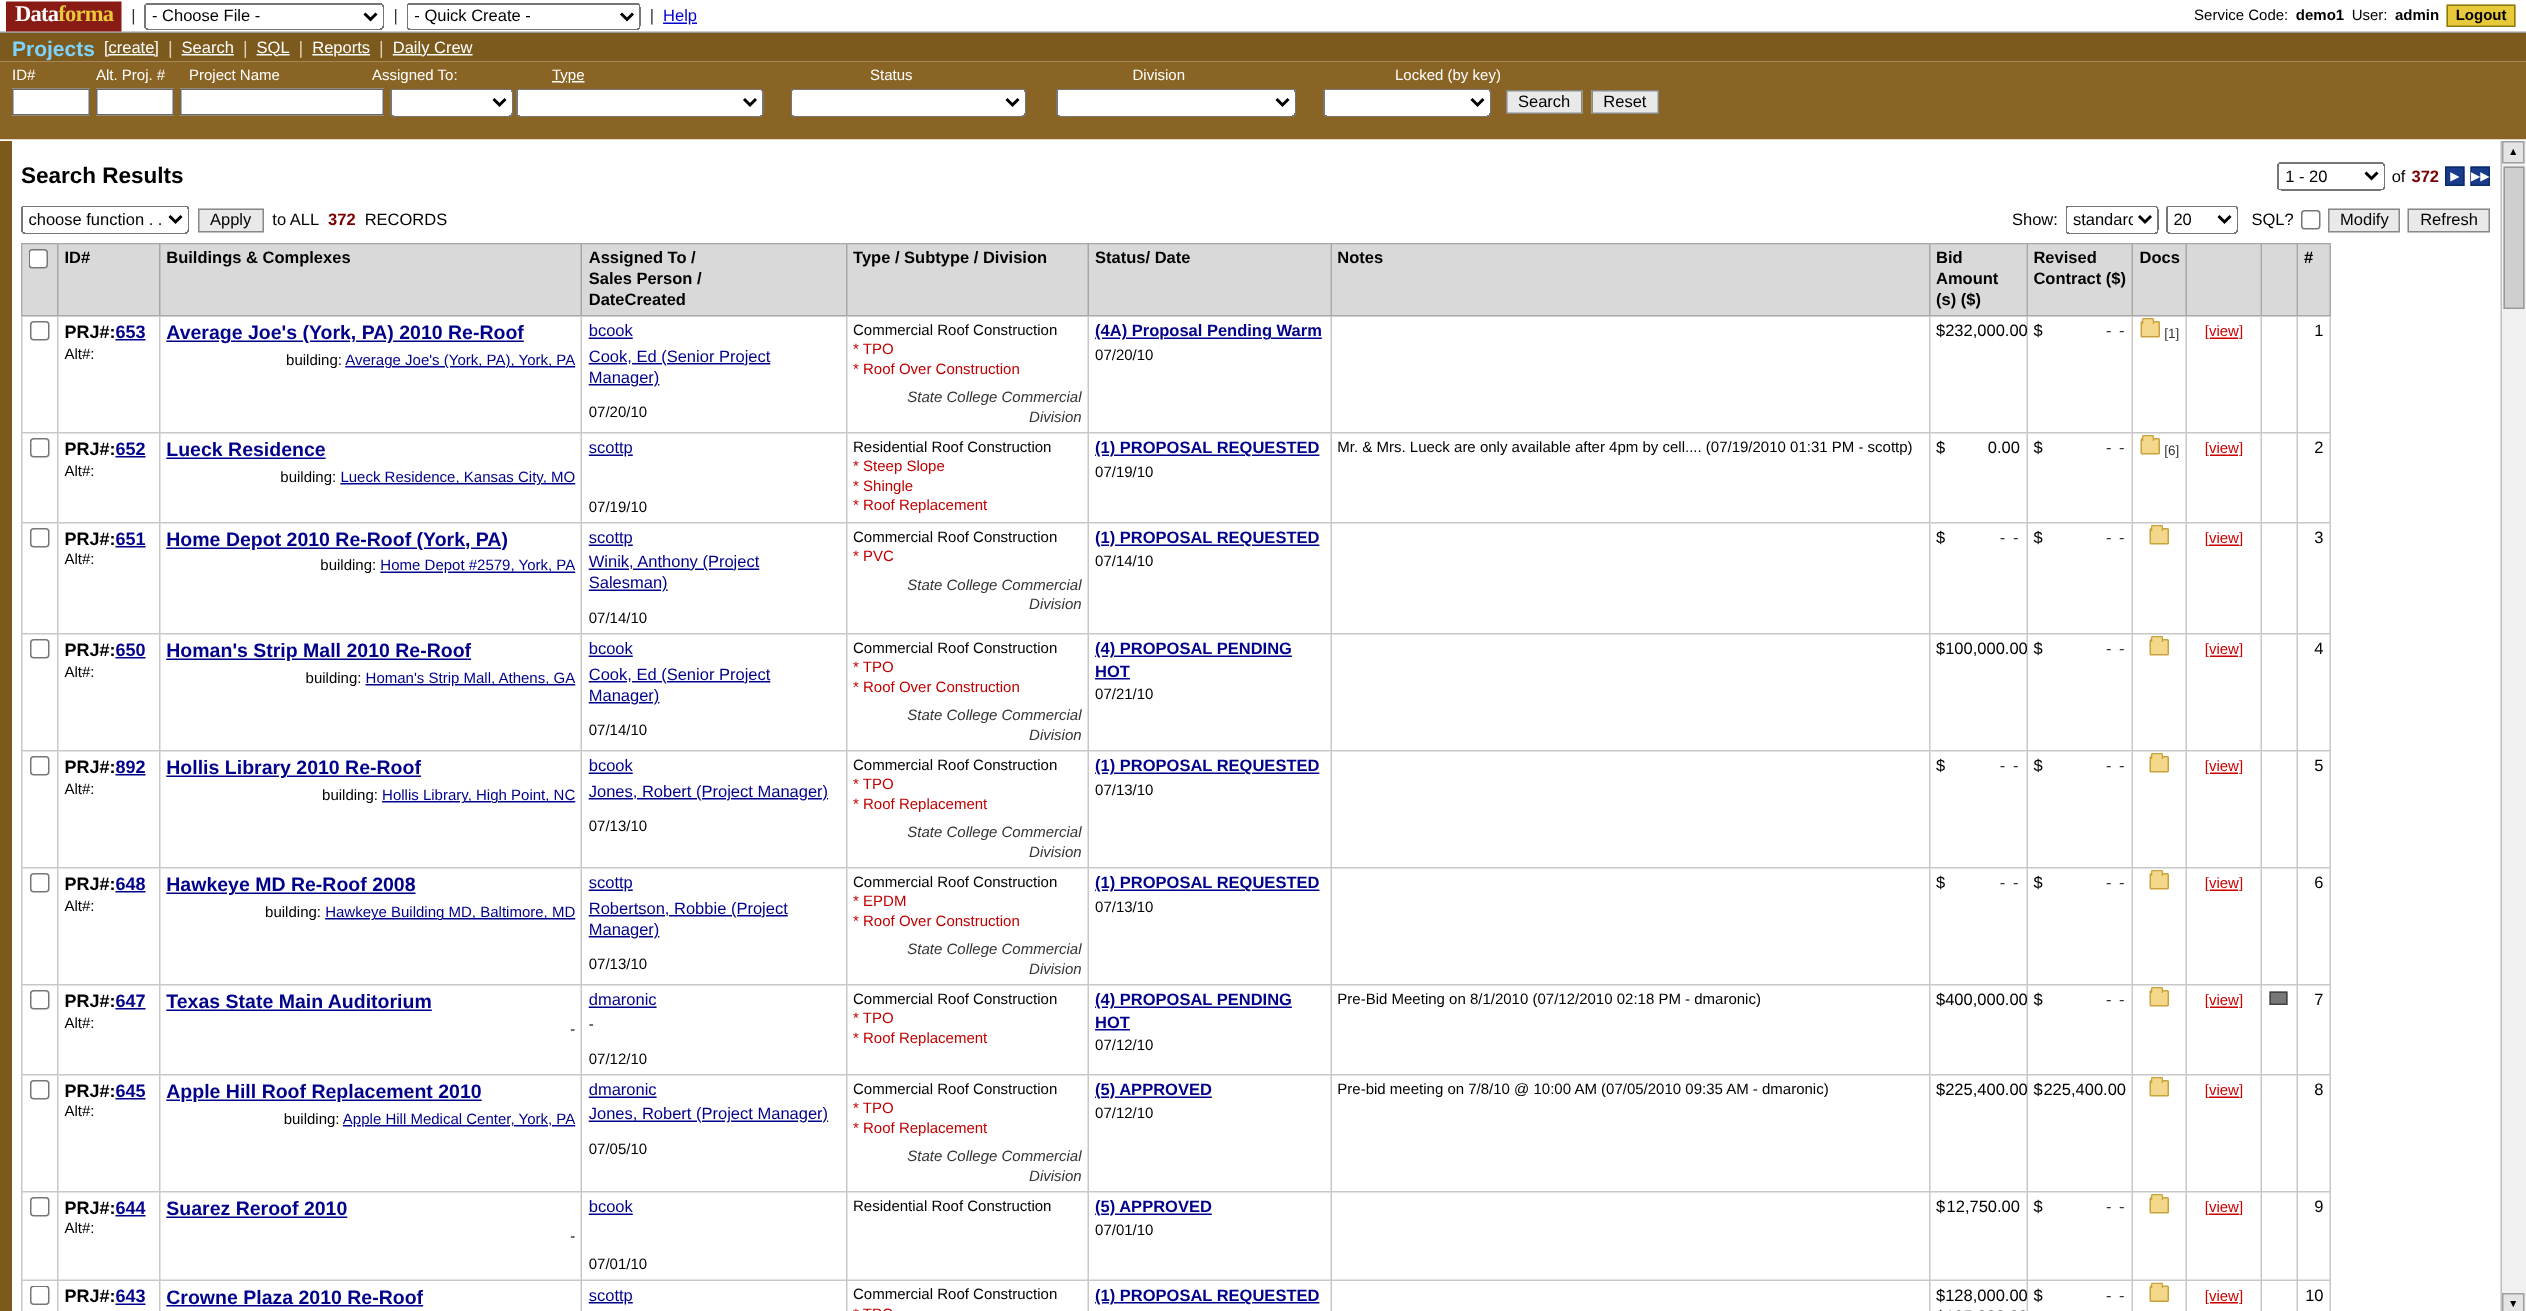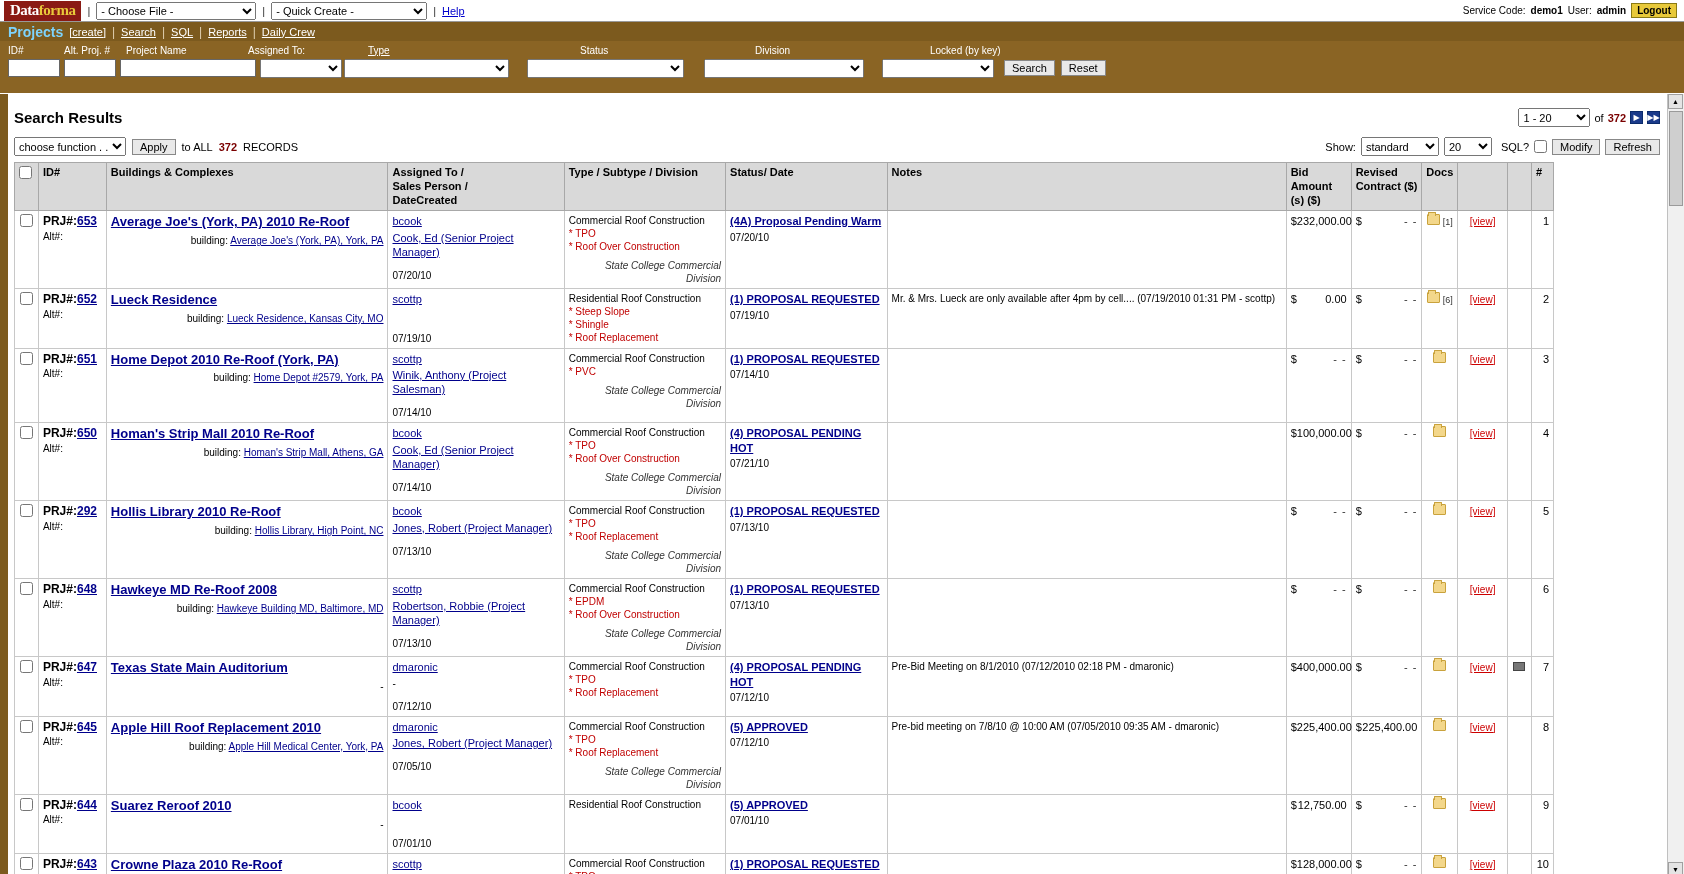--- a/index.html
+++ b/index.html
@@ -331,21 +331,21 @@
       </div>
 
       <div class="toolrow">
         <select style="width:112px;"><option>choose function . . .</option></select>
         <button class="btn">Apply</button>
         <span class="recs">to ALL</span>
         <b style="color:#7a0000;">372</b>
         <span>RECORDS</span>
         <div class="right">
           <span>Show:</span>
-          <select style="width:78px;"><option>standard</option></select>
+          <select style="width:62px;"><option>standard</option></select>
           <select style="width:48px;"><option>20</option></select>
           <span style="margin-left:4px;">SQL?</span>
           <input type="checkbox" style="">
           <button class="btn">Modify</button>
           <button class="btn">Refresh</button>
         </div>
       </div>
 
       <table class="grid">
         <thead>
@@ -461,21 +461,21 @@
                 <div><span class="dol">$</span><span class="dash">- -</span></div>
               </td>
               <td class="c-docs"><span class="folder"></span></td>
               <td class="c-view"><a href="#" class="viewlnk">[view]</a></td>
               <td class="c-extra"></td>
               <td class="c-num">4</td>
             </tr>
             <tr class="row">
               <td class="c-check"><input type="checkbox" style=""></td>
               <td class="c-id">
-                <div class="prj">PRJ#:<a href="#" class="num">292</a></div>
+                <div class="prj">PRJ#:<a href="#" class="num">892</a></div>
                 <div class="altnum">Alt#: </div>
               </td>
               <td class="c-bldg"><a href="#" class="bldg-title">Hollis Library 2010 Re-Roof</a><div class="bldg-sub"><span>building: </span><a href="#">Hollis Library, High Point, NC</a></div></td>
               <td class="c-assigned assign"><a href="#">bcook</a><span class="sales"><a href="#" class="lnk">Jones, Robert (Project Manager)</a></span><span class="date">07/13/10</span></td>
               <td class="c-type typ"><span>Commercial Roof Construction</span><span class="sub">* TPO</span><span class="sub">* Roof Replacement</span><span class="div">State College Commercial Division</span></td>
               <td class="c-status status"><a href="#">(1) PROPOSAL REQUESTED</a><span class="date">07/13/10</span></td>
               <td class="c-notes notes"></td>
               <td class="c-bid money">
                 <div><span class="dol">$</span><span class="dash">- -</span></div>
               </td>

